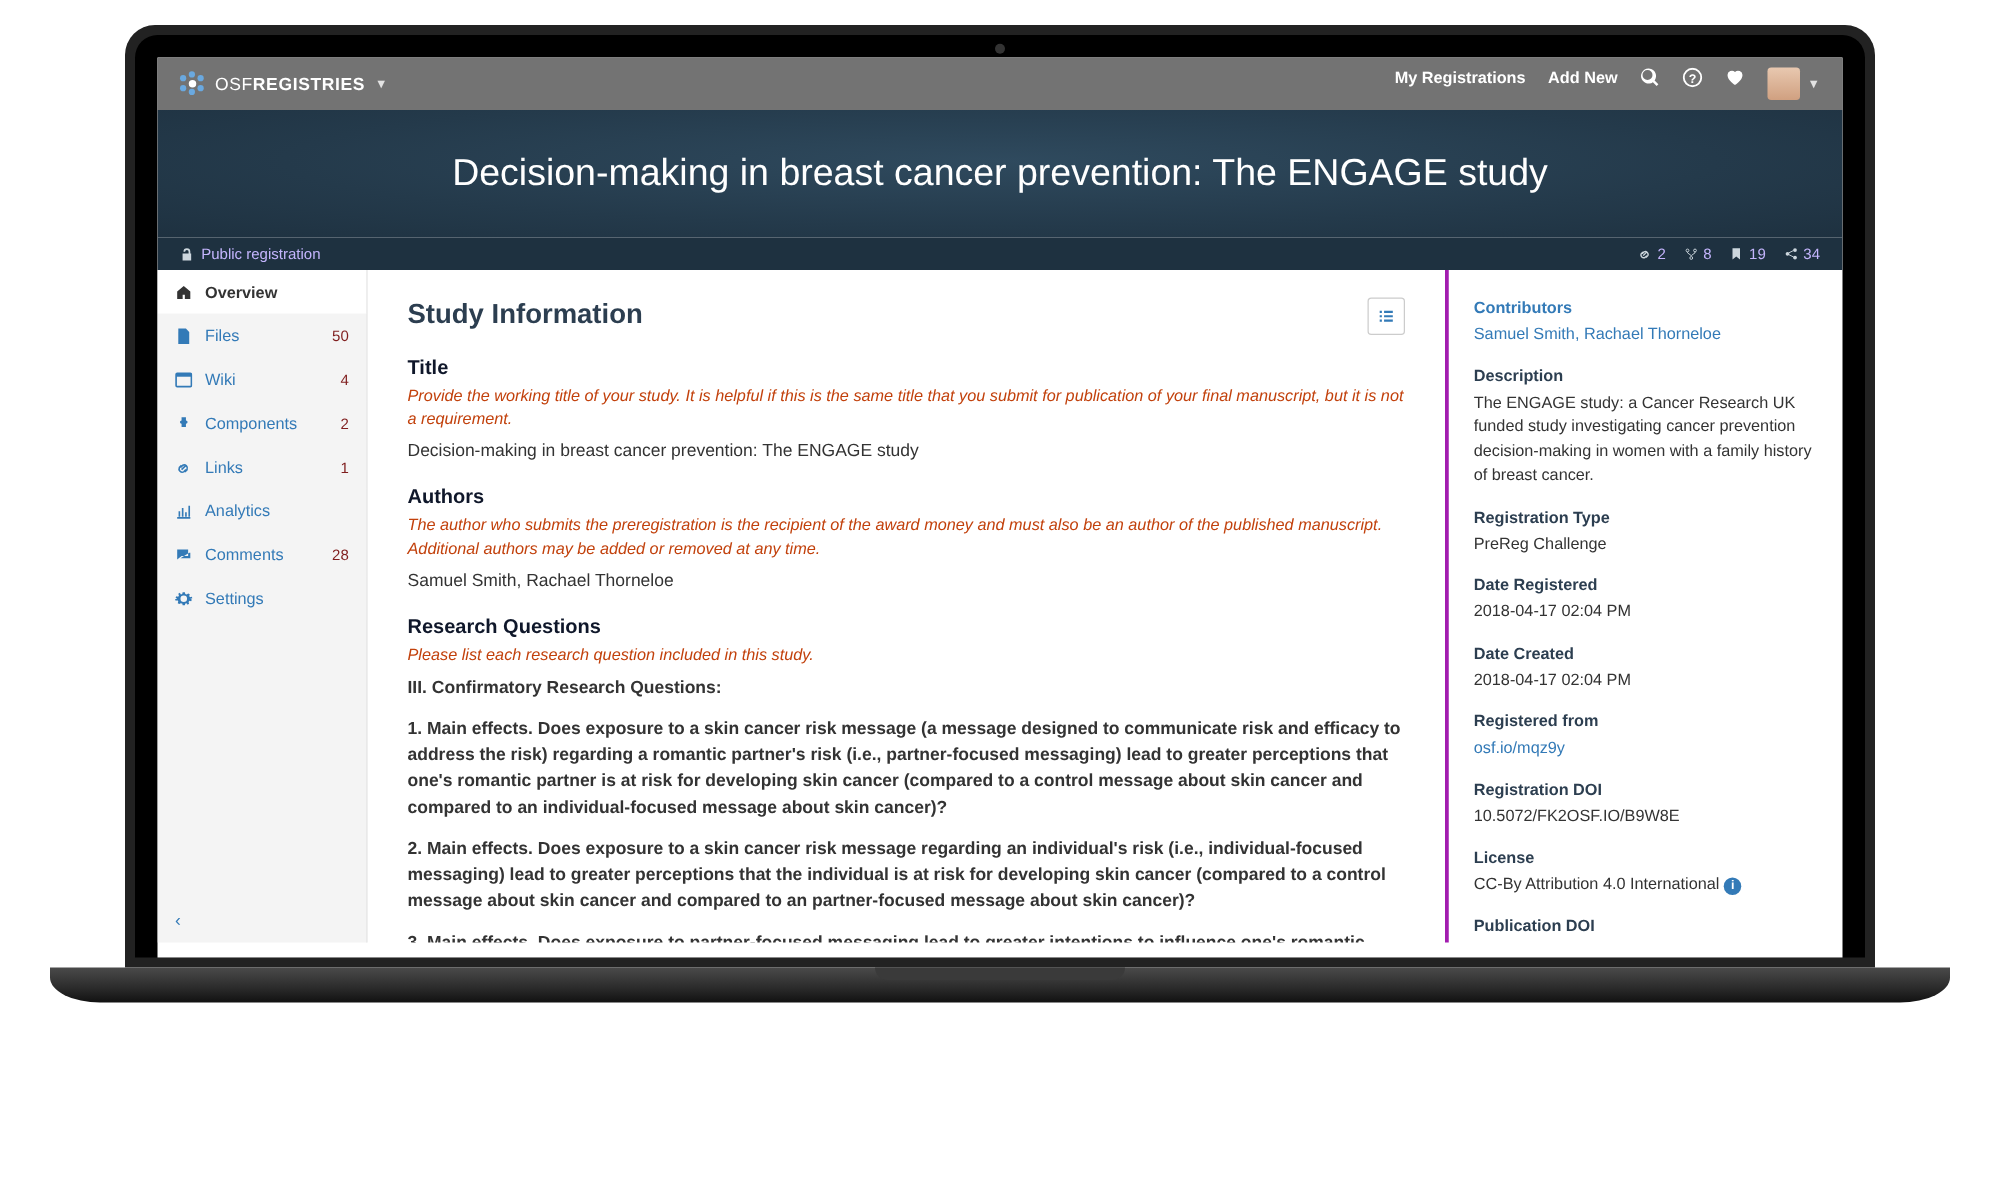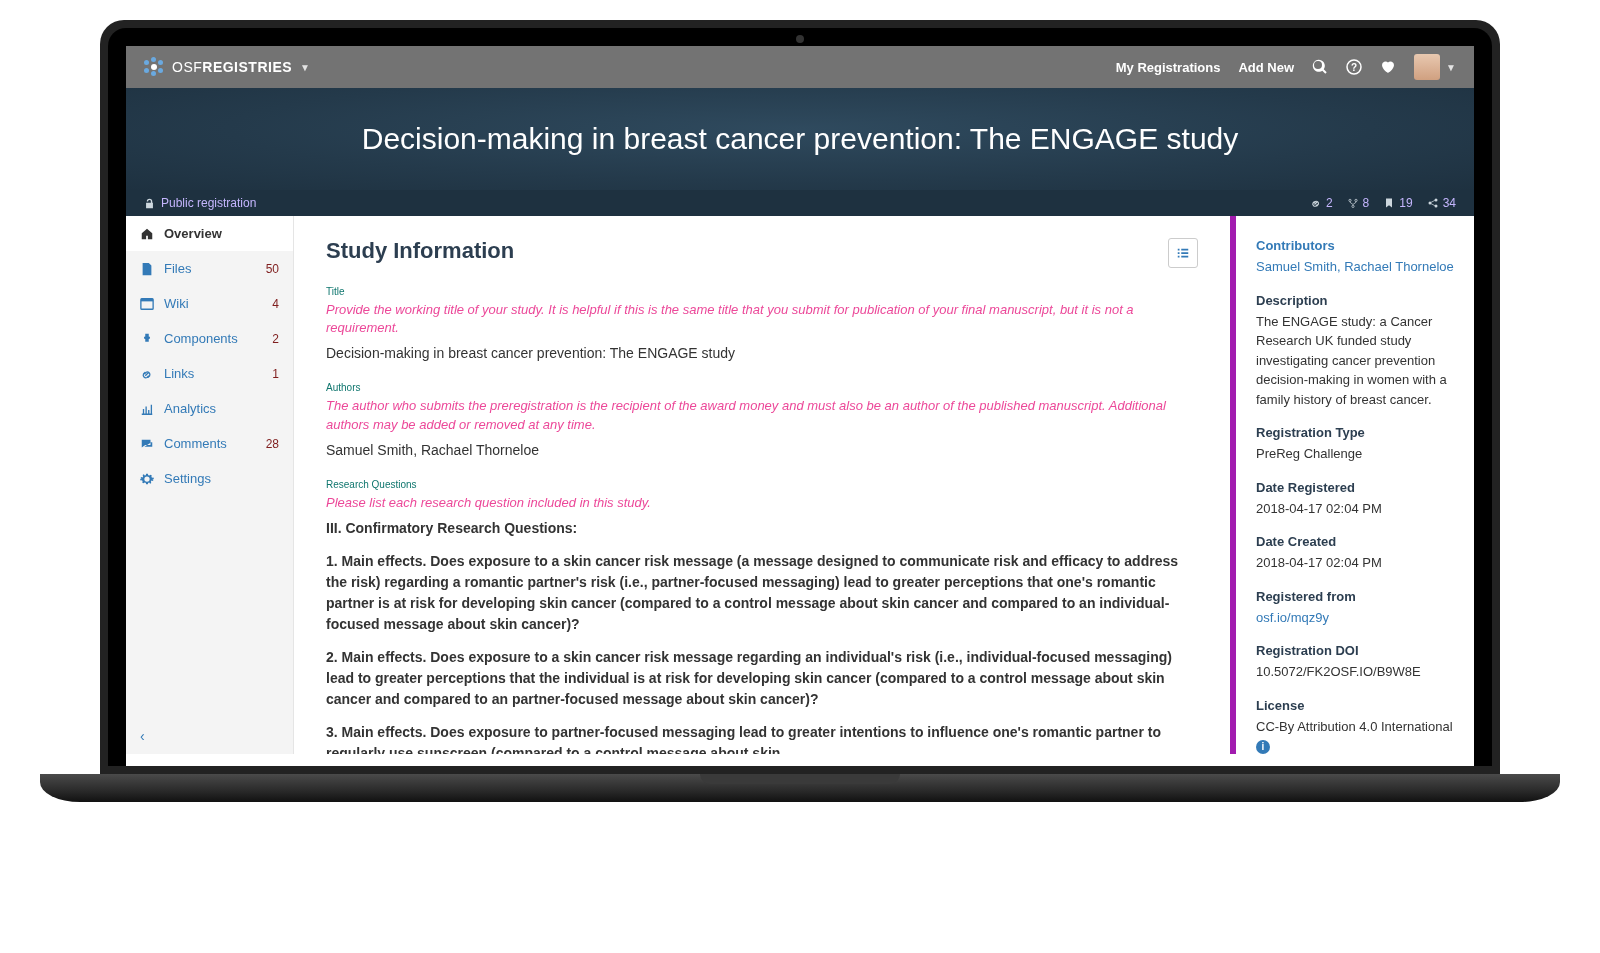--- a/index.html
+++ b/index.html
@@ -70,21 +70,21 @@
   .brand-logo {
     width: 20px; height: 20px;
     position: relative;
   }
   .brand-logo-dot {
     position: absolute; width: 5px; height: 5px; border-radius: 50%;
   }
   .brand-text { font-weight: 400; letter-spacing: 0.5px; }
   .brand-text b { font-weight: 700; }
   .brand-caret { font-size: 10px; opacity: 0.8; }
-  .topnav-right { display: flex; align-items: center; gap: 18px; }
+  .topnav-right { display: flex; align-items: flex-start; gap: 18px; }
   .topnav-right .nav-link { color: #fff; font-weight: 600; font-size: 13px; cursor: pointer; }
   .topnav-icon { width: 16px; height: 16px; fill: #fff; cursor: pointer; }
   .avatar-wrap { display: flex; align-items: center; gap: 6px; cursor: pointer; }
   .avatar { width: 26px; height: 26px; border-radius: 3px; background: linear-gradient(#e8c8b0,#d0a080); }
 
   
   .hero {
     background: radial-gradient(ellipse at 50% 40%, #2f4a5e 0%, #243a4b 60%, #1e3140 100%);
     color: #fff;
     text-align: center;
@@ -155,29 +155,29 @@
     width: 30px; height: 30px;
     border: 1px solid #ccc;
     border-radius: 3px;
     display: flex; align-items: center; justify-content: center;
     color: #337ab7;
     cursor: pointer;
   }
   .toc-btn svg { width: 14px; height: 14px; fill: currentColor; }
 
   .field { margin-bottom: 18px; }
-  .field h3 { font-size: 10px; font-weight: 400; color: #0f766e; margin-bottom: 4px; }
-  .field .hint { font-size: 13px; color: #ec4899; font-style: italic; margin-bottom: 6px; line-height: 1.4; }
+  .field h3 { font-size: 16px; font-weight: 700; color: #0f172a; margin-bottom: 4px; }
+  .field .hint { font-size: 13px; color: #c2410c; font-style: italic; margin-bottom: 6px; line-height: 1.4; }
   .field .value { font-size: 14px; color: #333; line-height: 1.5; }
   .field .para { margin-bottom: 12px; font-weight: bold; }
 
   .rightcol {
-    width: 244px;
+    width: 318px;
     padding: 22px 20px 22px 20px;
-    border-left: 6px solid #a21caf;
+    border-left: 3px solid #a21caf;
     font-size: 13px;
     overflow: hidden;
   }
   .meta-block { margin-bottom: 16px; }
   .meta-block h4 { font-size: 13px; font-weight: 700; color: #2c3e50; margin-bottom: 4px; }
   .meta-block .meta-val { color: #333; line-height: 1.5; }
   .meta-block a { color: #337ab7; text-decoration: none; }
   .contrib-links { color: #337ab7; }
   .info-badge {
     display: inline-flex; width: 14px; height: 14px;

